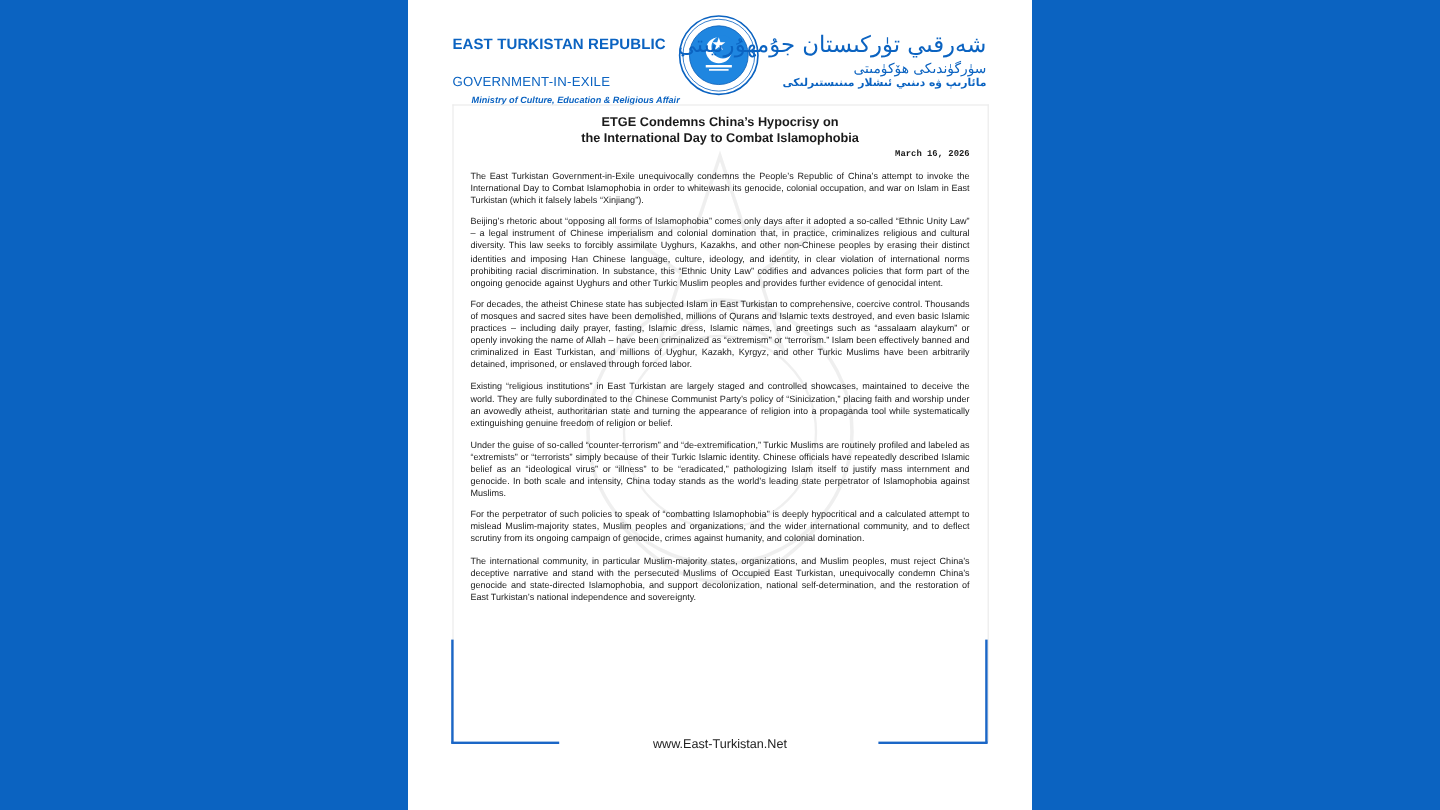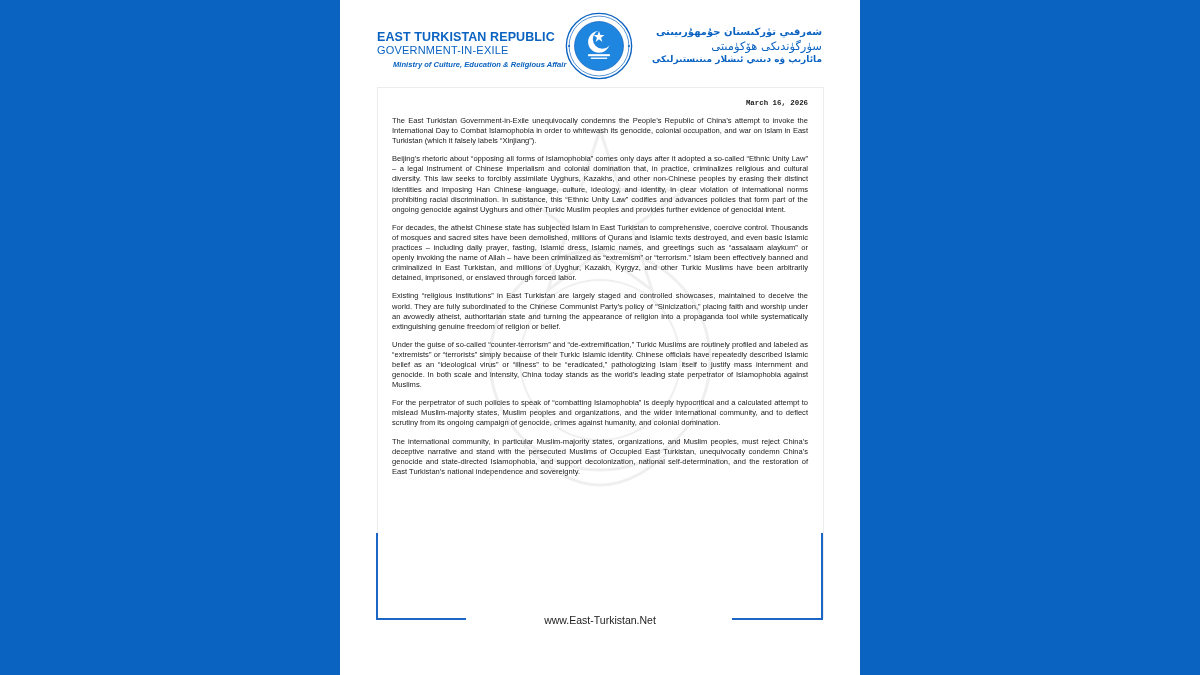--- a/index.html
+++ b/index.html
@@ -8,28 +8,28 @@
     background: #ffffff;
     font-family: "Liberation Sans", sans-serif;
   }
   .side { position: absolute; top: 0; height: 675px; background: #0b63c1; }
   .side.left { left: 0; width: 340px; }
   .side.right { left: 860px; width: 340px; }
   .page { position: absolute; left: 340px; top: 0; width: 520px; height: 607px; background: #fff; }
 
   .hdr-left { position: absolute; left: 37px; top: 30px; color: #0b63c1; }
   .hdr-left .l1 { font-weight: 700; font-size: 12.5px; letter-spacing: 0.1px; }
-  .hdr-left .l2 { font-size: 11px; margin-top: 0; letter-spacing: 0.2px; }
+  .hdr-left .l2 { font-size: 11px; margin-top: 19px; letter-spacing: 0.2px; }
   .hdr-left .l3 { font-size: 7.6px; font-weight: 700; font-style: italic; margin-top: 4px; padding-left: 16px; }
 
   .emblem { position: absolute; left: 225px; top: 12px; width: 68px; height: 68px; }
 
   .hdr-right { position: absolute; right: 38px; top: 26px; color: #0b63c1; text-align: right; direction: rtl;
     font-family: "DejaVu Sans", sans-serif; }
-  .hdr-right .r1 { font-size: 10px; font-weight: 700; }
+  .hdr-right .r1 { font-size: 19px; font-weight: 400; }
   .hdr-right .r2 { font-size: 11.5px; margin-top: 2px; }
   .hdr-right .r3 { font-size: 9px; font-weight: 600; margin-top: 1px; }
 
   .box { position: absolute; left: 37px; top: 87px; width: 445px; height: 530px;
     border: 1px solid #ececec; border-bottom: none; }
   .frame-left { position: absolute; left: 36px; top: 533px; width: 2px; height: 86px; background: #1b66c6; }
   .frame-right { position: absolute; left: 481px; top: 533px; width: 2px; height: 86px; background: #1b66c6; }
   .frame-bottom-l { position: absolute; left: 36px; top: 618px; width: 90px; height: 2px; background: #1b66c6; }
   .frame-bottom-r { position: absolute; left: 392px; top: 618px; width: 91px; height: 2px; background: #1b66c6; }
 
@@ -86,20 +86,24 @@
     <circle cx="140" cy="250" r="80" fill="none" stroke="#000" stroke-width="2"></circle>
     <path d="M60 330 Q140 420 220 330" fill="none" stroke="#000" stroke-width="3"></path>
   </svg>
 
   <div class="frame-left"></div>
   <div class="frame-right"></div>
   <div class="frame-bottom-l"></div>
   <div class="frame-bottom-r"></div>
 
   <div class="doc">
+    <div class="title">
+      <div>ETGE Condemns China’s Hypocrisy on</div>
+      <div>the International Day to Combat Islamophobia</div>
+    </div>
     <div class="date">March 16, 2026</div>
     <p class="para first" style="margin-bottom:0">The East Turkistan Government-in-Exile unequivocally condemns the People’s Republic of China’s attempt to invoke the International Day to Combat Islamophobia in order to whitewash its genocide, colonial occupation, and war on Islam in East Turkistan (which it falsely labels “Xinjiang”).</p>
     <p class="para" style="margin-bottom:0">Beijing’s rhetoric about “opposing all forms of Islamophobia” comes only days after it adopted a so-called “Ethnic Unity Law” – a legal instrument of Chinese imperialism and colonial domination that, in practice, criminalizes religious and cultural diversity. This law seeks to forcibly assimilate Uyghurs, Kazakhs, and other non-Chinese peoples by erasing their distinct identities and imposing Han Chinese language, culture, ideology, and identity, in clear violation of international norms prohibiting racial discrimination. In substance, this “Ethnic Unity Law” codifies and advances policies that form part of the ongoing genocide against Uyghurs and other Turkic Muslim peoples and provides further evidence of genocidal intent.</p>
     <p class="para" style="margin-bottom:0">For decades, the atheist Chinese state has subjected Islam in East Turkistan to comprehensive, coercive control. Thousands of mosques and sacred sites have been demolished, millions of Qurans and Islamic texts destroyed, and even basic Islamic practices – including daily prayer, fasting, Islamic dress, Islamic names, and greetings such as “assalaam alaykum” or openly invoking the name of Allah – have been criminalized as “extremism” or “terrorism.” Islam been effectively banned and criminalized in East Turkistan, and millions of Uyghur, Kazakh, Kyrgyz, and other Turkic Muslims have been arbitrarily detained, imprisoned, or enslaved through forced labor.</p>
     <p class="para" style="margin-bottom:0">Existing “religious institutions” in East Turkistan are largely staged and controlled showcases, maintained to deceive the world. They are fully subordinated to the Chinese Communist Party’s policy of “Sinicization,” placing faith and worship under an avowedly atheist, authoritarian state and turning the appearance of religion into a propaganda tool while systematically extinguishing genuine freedom of religion or belief.</p>
     <p class="para" style="margin-bottom:0">Under the guise of so-called “counter-terrorism” and “de-extremification,” Turkic Muslims are routinely profiled and labeled as “extremists” or “terrorists” simply because of their Turkic Islamic identity. Chinese officials have repeatedly described Islamic belief as an “ideological virus” or “illness” to be “eradicated,” pathologizing Islam itself to justify mass internment and genocide. In both scale and intensity, China today stands as the world’s leading state perpetrator of Islamophobia against Muslims.</p>
     <p class="para" style="margin-bottom:1px">For the perpetrator of such policies to speak of “combatting Islamophobia” is deeply hypocritical and a calculated attempt to mislead Muslim-majority states, Muslim peoples and organizations, and the wider international community, and to deflect scrutiny from its ongoing campaign of genocide, crimes against humanity, and colonial domination.</p>
     <p class="para" style="margin-bottom:0">The international community, in particular Muslim-majority states, organizations, and Muslim peoples, must reject China’s deceptive narrative and stand with the persecuted Muslims of Occupied East Turkistan, unequivocally condemn China’s genocide and state-directed Islamophobia, and support decolonization, national self-determination, and the restoration of East Turkistan’s national independence and sovereignty.</p>
   </div>
 

